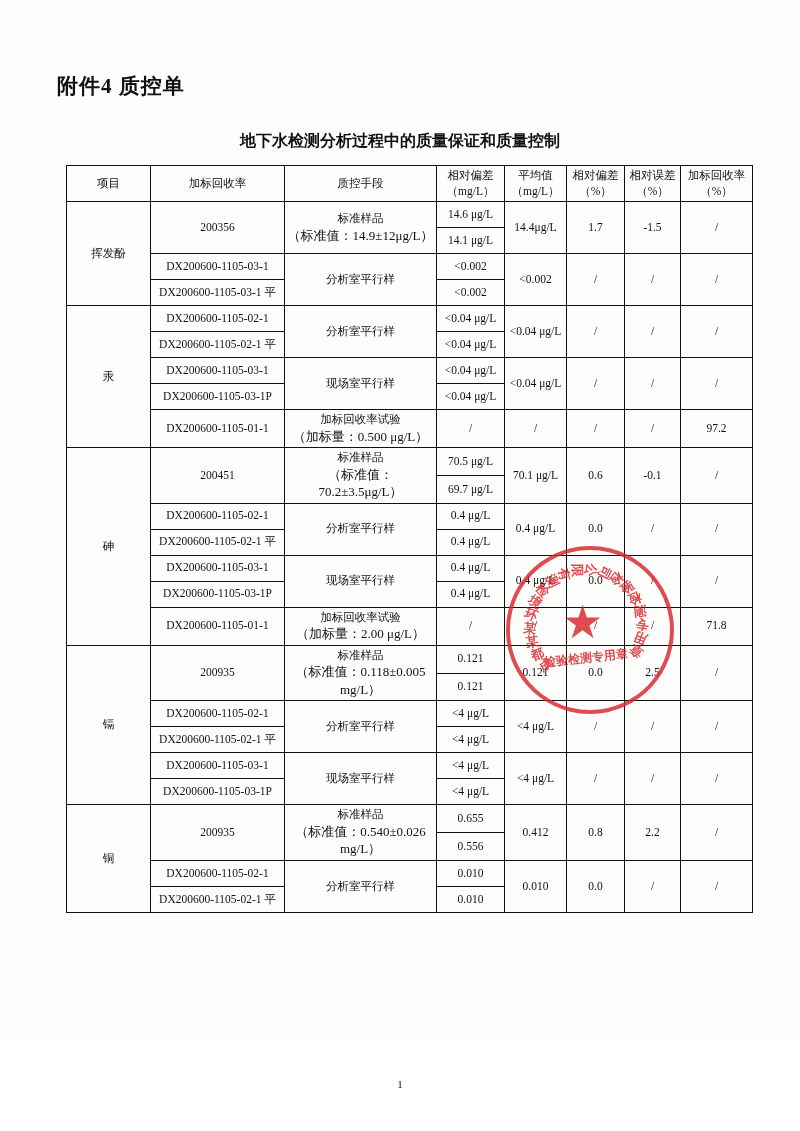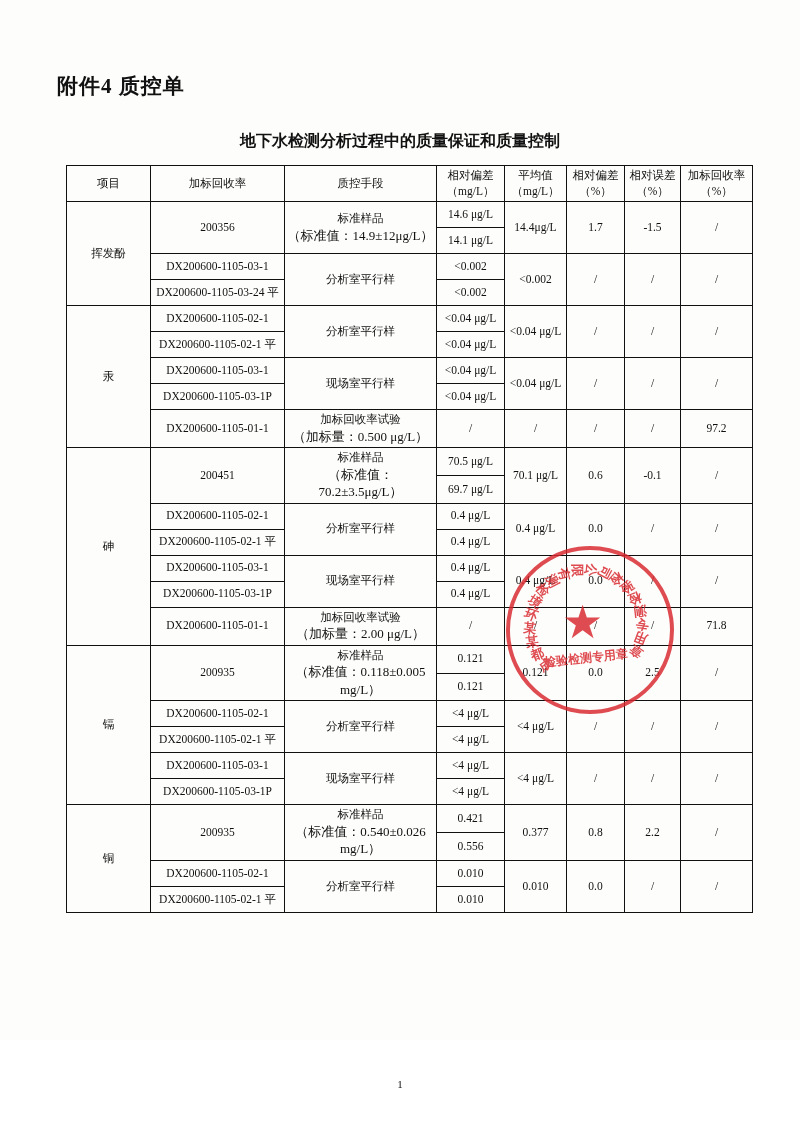--- a/index.html
+++ b/index.html
@@ -185,21 +185,21 @@
         <tr class="rowh">
           <td class="sample">DX200600-1105-03-1</td>
           <td class="method" rowspan="2"><span>分析室平行样</span></td>
           <td>&lt;0.002</td>
           <td rowspan="2">&lt;0.002</td>
           <td rowspan="2">/</td>
           <td rowspan="2">/</td>
           <td rowspan="2">/</td>
         </tr>
         <tr class="rowh">
-          <td class="sample">DX200600-1105-03-24 平</td>
+          <td class="sample">DX200600-1105-03-1 平</td>
           <td>&lt;0.002</td>
         </tr>
         <tr class="rowh">
           <td class="item" rowspan="5">汞</td>
           <td class="sample">DX200600-1105-02-1</td>
           <td class="method" rowspan="2"><span>分析室平行样</span></td>
           <td>&lt;0.04 μg/L</td>
           <td rowspan="2">&lt;0.04 μg/L</td>
           <td rowspan="2">/</td>
           <td rowspan="2">/</td>
@@ -315,22 +315,22 @@
           <td rowspan="2">/</td>
         </tr>
         <tr class="rowh">
           <td class="sample">DX200600-1105-03-1P</td>
           <td>&lt;4 μg/L</td>
         </tr>
         <tr class="rowh">
           <td class="item" rowspan="4">铜</td>
           <td class="sample" rowspan="2">200935</td>
           <td class="method" rowspan="2"><span>标准样品</span><br><span class="sub">（标准值：0.540±0.026 mg/L）</span></td>
-          <td>0.421</td>
-          <td rowspan="2">0.377</td>
+          <td>0.655</td>
+          <td rowspan="2">0.412</td>
           <td rowspan="2">0.8</td>
           <td rowspan="2">2.2</td>
           <td rowspan="2">/</td>
         </tr>
         <tr class="rowh">
           <td>0.556</td>
         </tr>
         <tr class="rowh">
           <td class="sample">DX200600-1105-02-1</td>
           <td class="method" rowspan="2"><span>分析室平行样</span></td>

